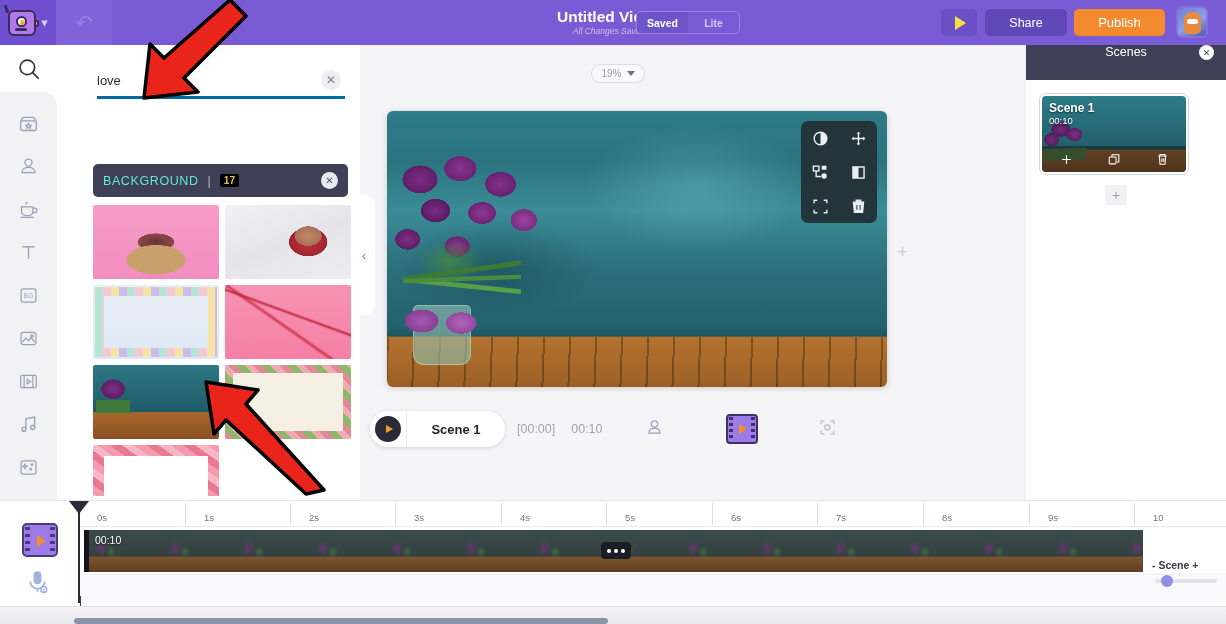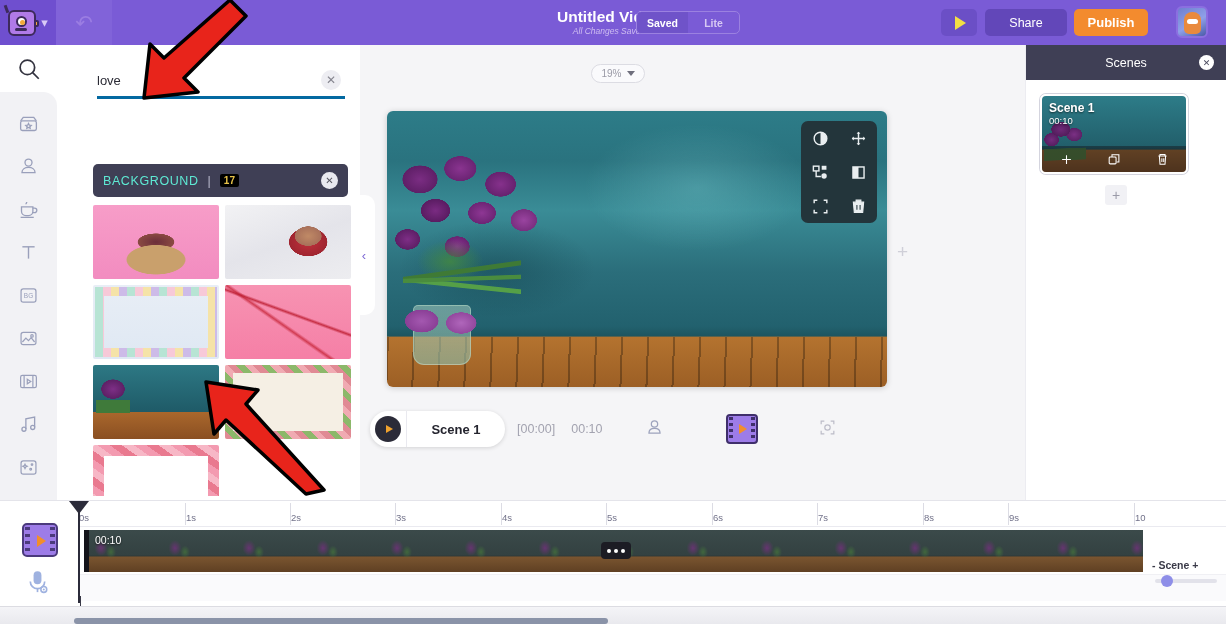--- a/index.html
+++ b/index.html
@@ -84,22 +84,22 @@
     margin-left: 3px;
   }
   .share-btn {
     position: absolute; left: 985px; top: 9px;
     width: 82px; height: 27px; border-radius: 5px; background: #6247b9;
     color: #fff; font-size: 12.5px; display: flex;
     align-items: center; justify-content: center;
   }
   .publish-btn {
     position: absolute; left: 1074px; top: 9px;
-    width: 74px; height: 27px; border-radius: 5px; background: #f38b2e;
-    color: #fff; font-size: 13px; font-weight: bold;
+    width: 91px; height: 27px; border-radius: 5px; background: #f38b2e;
+    color: #fff; font-size: 13px; font-weight: normal;
     display: flex; align-items: center; justify-content: center;
   }
   .avatar {
     position: absolute; left: 1176px; top: 6px;
     width: 32px; height: 32px; border-radius: 6px;
     background: linear-gradient(150deg,#6f7fd0 0%,#8fa0e8 55%,#4a5aa8 100%);
     border: 2px solid #8b6fe0; overflow: hidden;
   }
   .av-face {
     position: absolute; left: 6px; top: 4px; width: 17px; height: 22px;
@@ -354,21 +354,21 @@
     margin-left: 2px; z-index: 1;
   }
   .focus-ic { margin-left: 60px; color: #bcbcc8; }
 
   
   .scenes {
     position: absolute; left: 1025px; top: 45px; width: 201px; height: 455px;
     background: #ffffff; border-left: 1px solid #ececf1;
   }
   .scenes-hd {
-    height: 35px; background: #3f3f55; display: flex; align-items: center;
+    height: 35px; background: #3f3f55; display: flex; 
     justify-content: center; position: relative;
   }
   .scenes-title { color: #ffffff; font-size: 12.5px; }
   .scenes-x {
     position: absolute; right: 12px; width: 15px; height: 15px;
     border-radius: 50%; background: #ffffff; color: #4a4a5e; font-size: 9px;
     display: flex; align-items: center; justify-content: center;
   }
   .scene-card {
     position: absolute; left: 14px; top: 49px; width: 148px; height: 80px;
@@ -427,21 +427,21 @@
     width: 0; height: 0; border-left: 9px solid #f28e2b;
     border-top: 6px solid transparent; border-bottom: 6px solid transparent;
   }
   .tl-mic { position: absolute; left: 24px; top: 66px; color: #9fb2e0; }
   .ruler {
     position: absolute; left: 78px; top: 0; right: 0; height: 26px;
     border-bottom: 1px solid #eaeaf0;
   }
   .tick {
     position: absolute; top: 2px; height: 22px; border-left: 1px solid #dcdce4;
-    padding-left: 0; font-size: 9.5px; color: #72728a; padding-top: 9px;
+    padding-left: 18px; font-size: 9.5px; color: #72728a; padding-top: 9px;
   }
   .clip {
     position: absolute; left: 84px; top: 29px; width: 1059px; height: 42px;
     overflow: hidden; border-left: 5px solid #14141a;
     background: linear-gradient(180deg,#3b4a4a 0%,#334141 60%,#2c3636 62%,#7a5530 64%,#5f4023 100%);
   }
   .clip-reps {
     position: absolute; inset: 0;
     background-image:
       radial-gradient(ellipse 9px 11px at 12px 18px, rgba(110,50,120,.85) 0%, transparent 72%),
@@ -767,21 +767,21 @@
       <div class="tick" style="left:0px">0s</div>
       <div class="tick" style="left:107px">1s</div>
 
       <div class="tick" style="left:212px">2s</div>
       <div class="tick" style="left:317px">3s</div>
       <div class="tick" style="left:423px">4s</div>
       <div class="tick" style="left:528px">5s</div>
       <div class="tick" style="left:634px">6s</div>
       <div class="tick" style="left:739px">7s</div>
       <div class="tick" style="left:845px">8s</div>
-      <div class="tick" style="left:930px">9s</div>
+      <div class="tick" style="left:951px">9s</div>
       <div class="tick" style="left:1056px">10</div>
     </div>
 
     <div class="track-empty"></div>
 
     <div class="clip">
       <div class="clip-reps"></div>
       <div class="clip-time">00:10</div>
       <div class="clip-dots">
         <span></span>

